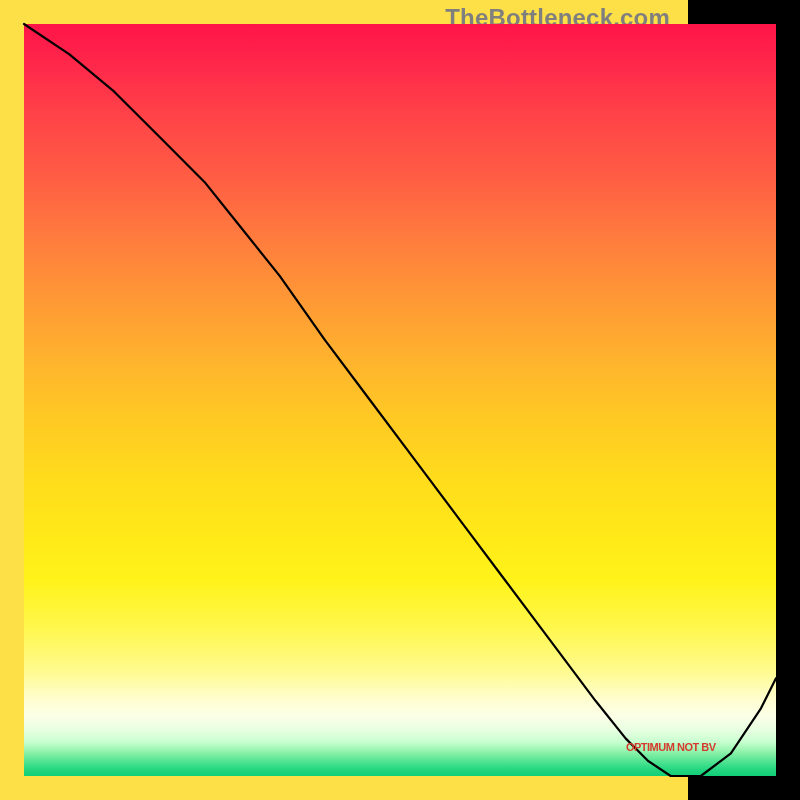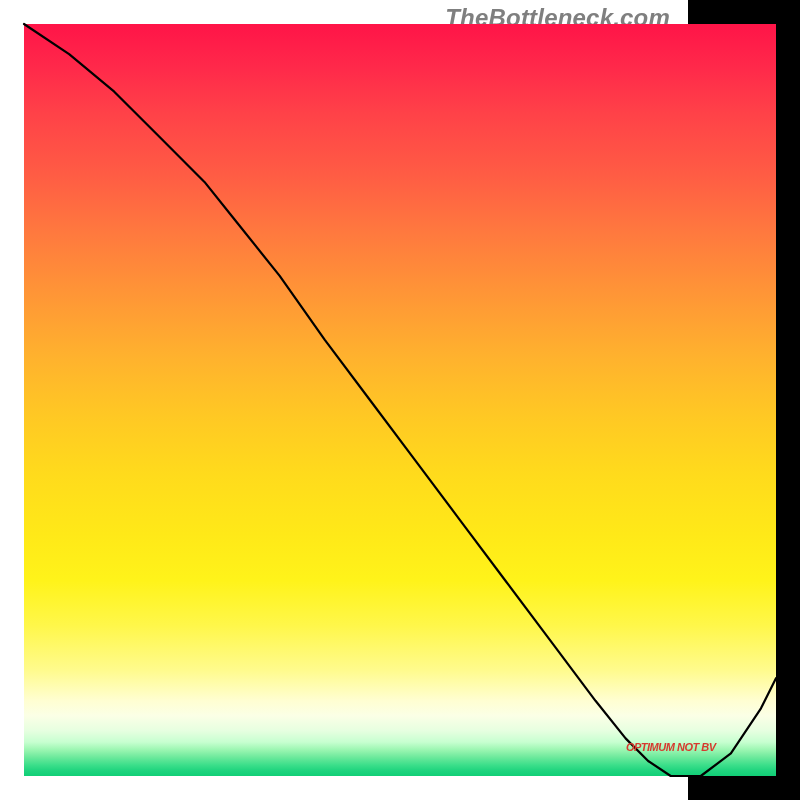--- a/index.html
+++ b/index.html
@@ -1,22 +1,21 @@
 <!DOCTYPE html>
 <html><head>
 <meta charset="utf-8">
 <style>
   * { margin: 0; padding: 0; box-sizing: border-box; }
   html, body { width: 800px; height: 800px; background: #000; overflow: hidden; }
   .wrap {
     position: relative;
     width: 688px;
     height: 800px;
-    background: #ffffff;
-    font-style: italic;
+    background: #fde047;
   }
   .watermark {
     position: absolute;
     top: 4px;
     right: 18px;
     font-family: Arial, Helvetica, sans-serif;
     font-size: 24px;
     font-weight: 700;
     color: #7f7f7f;
     letter-spacing: 0.2px;

